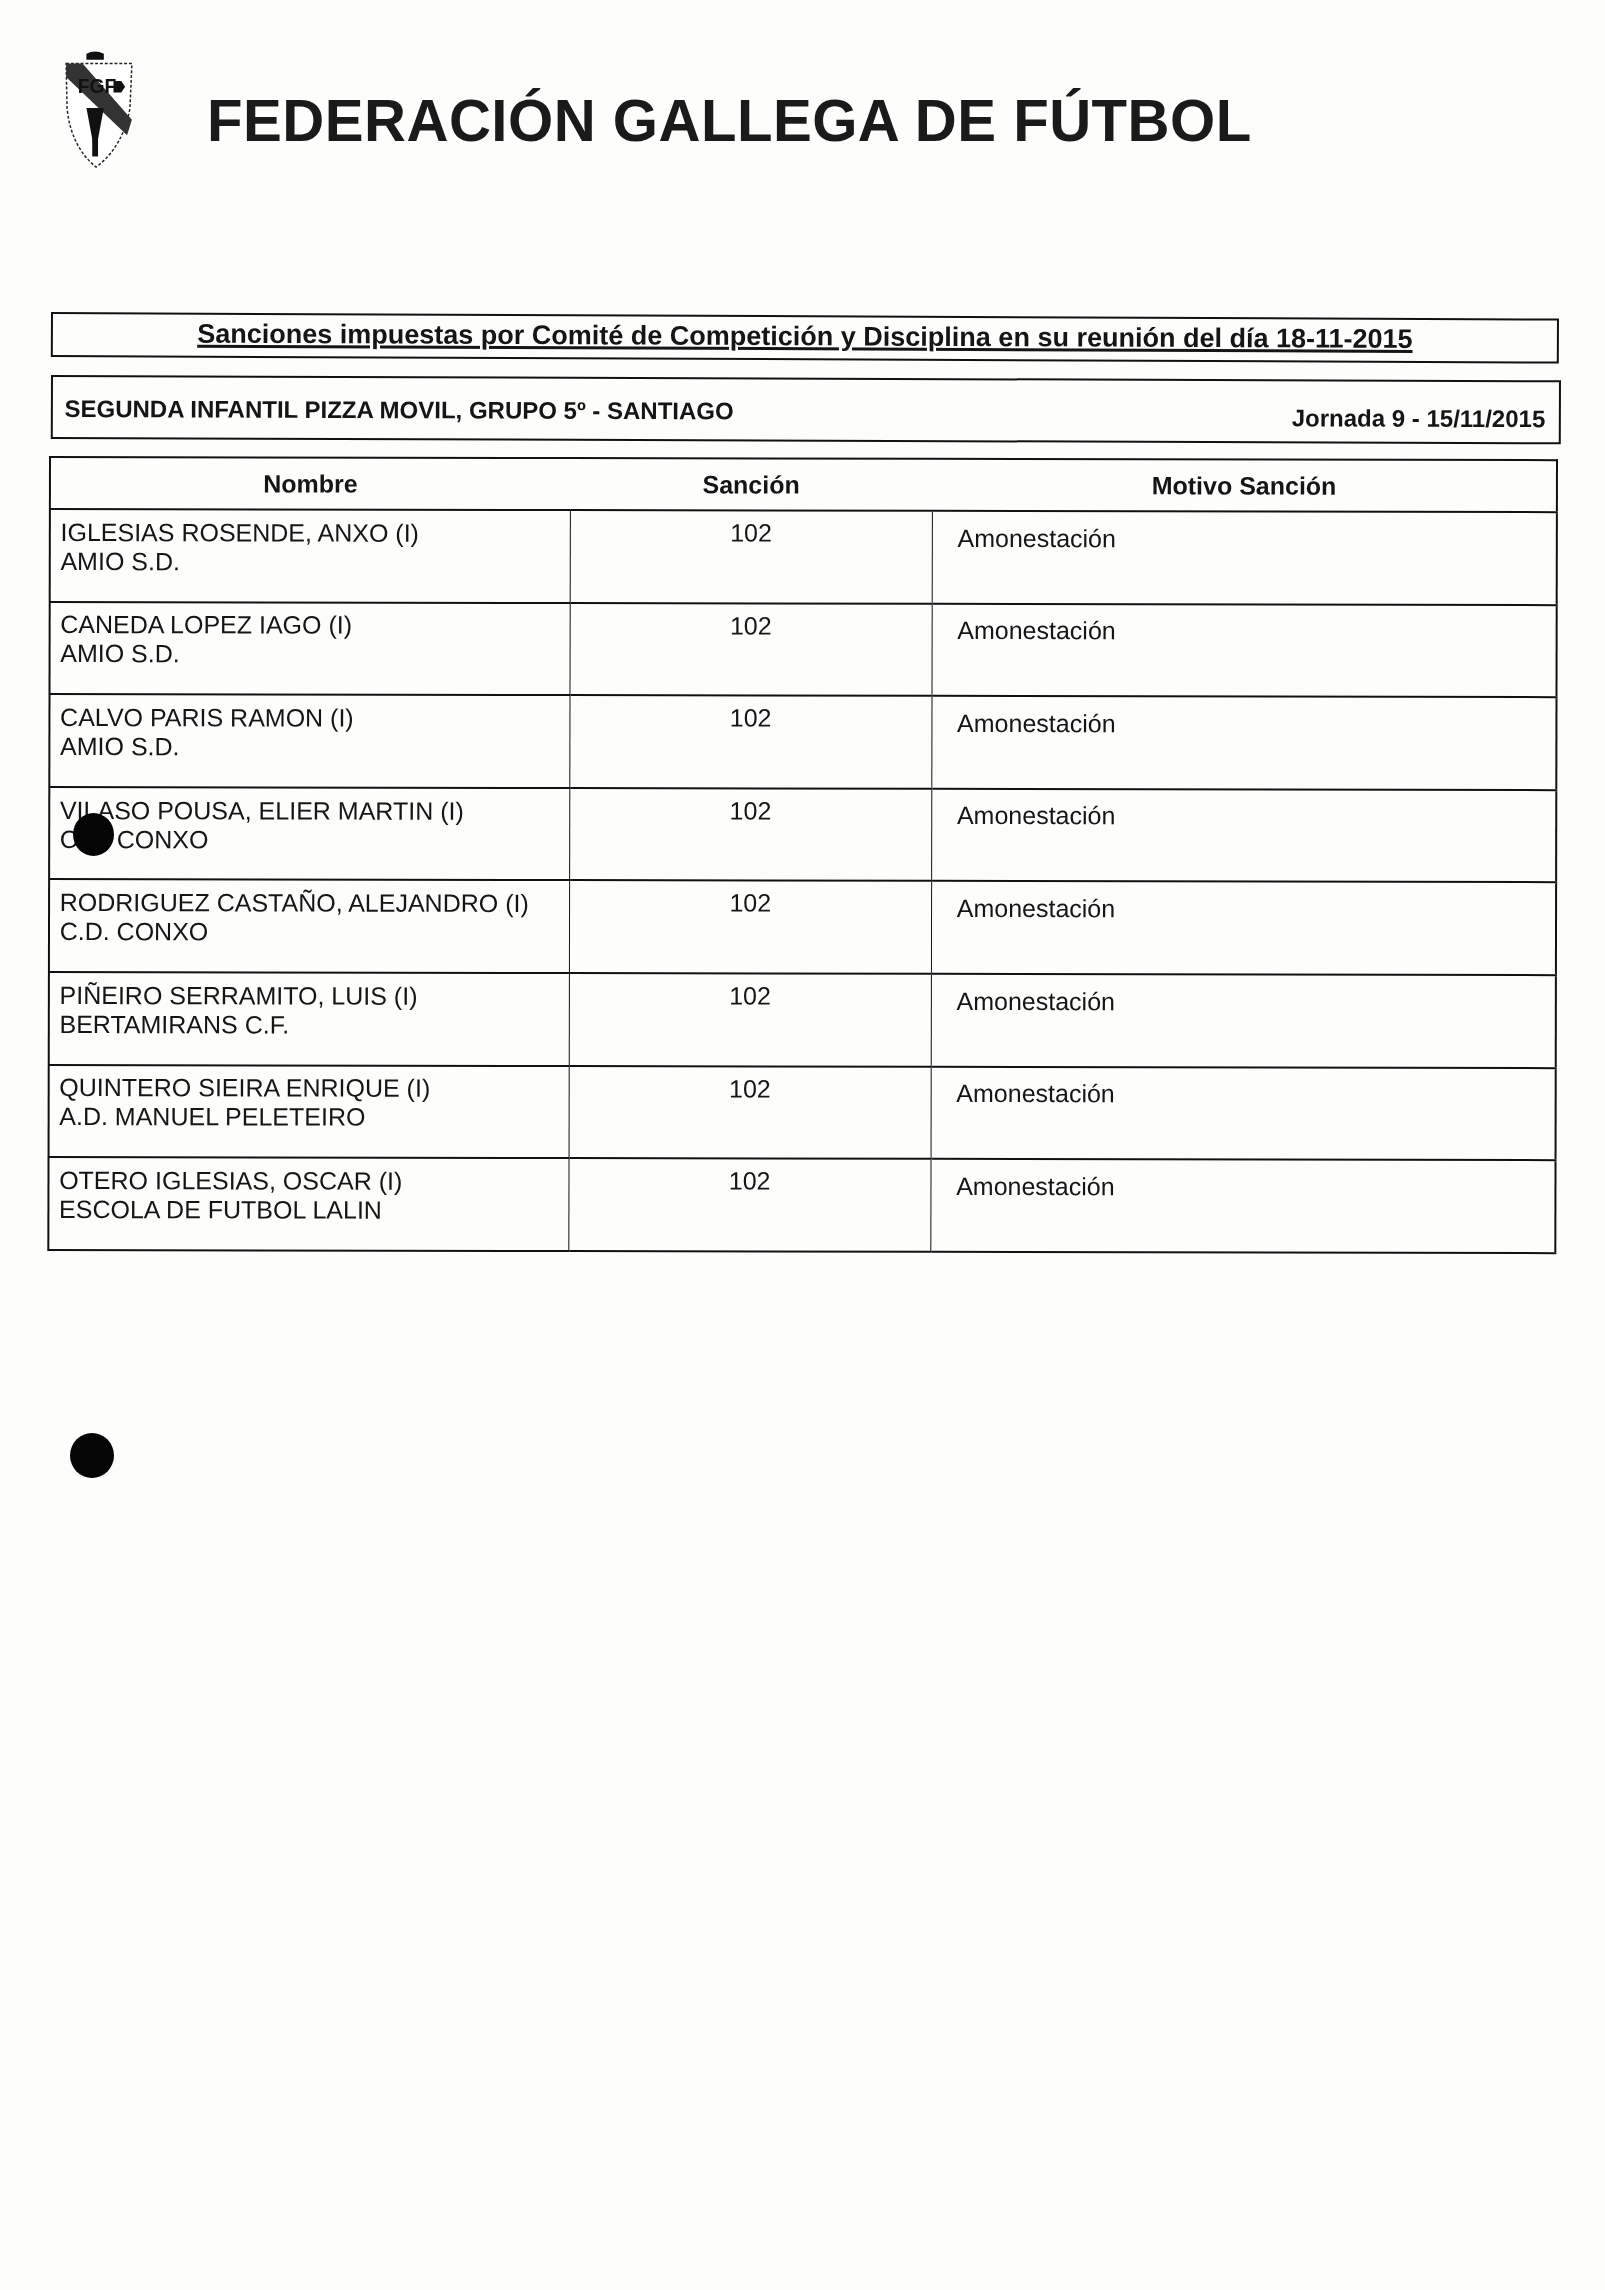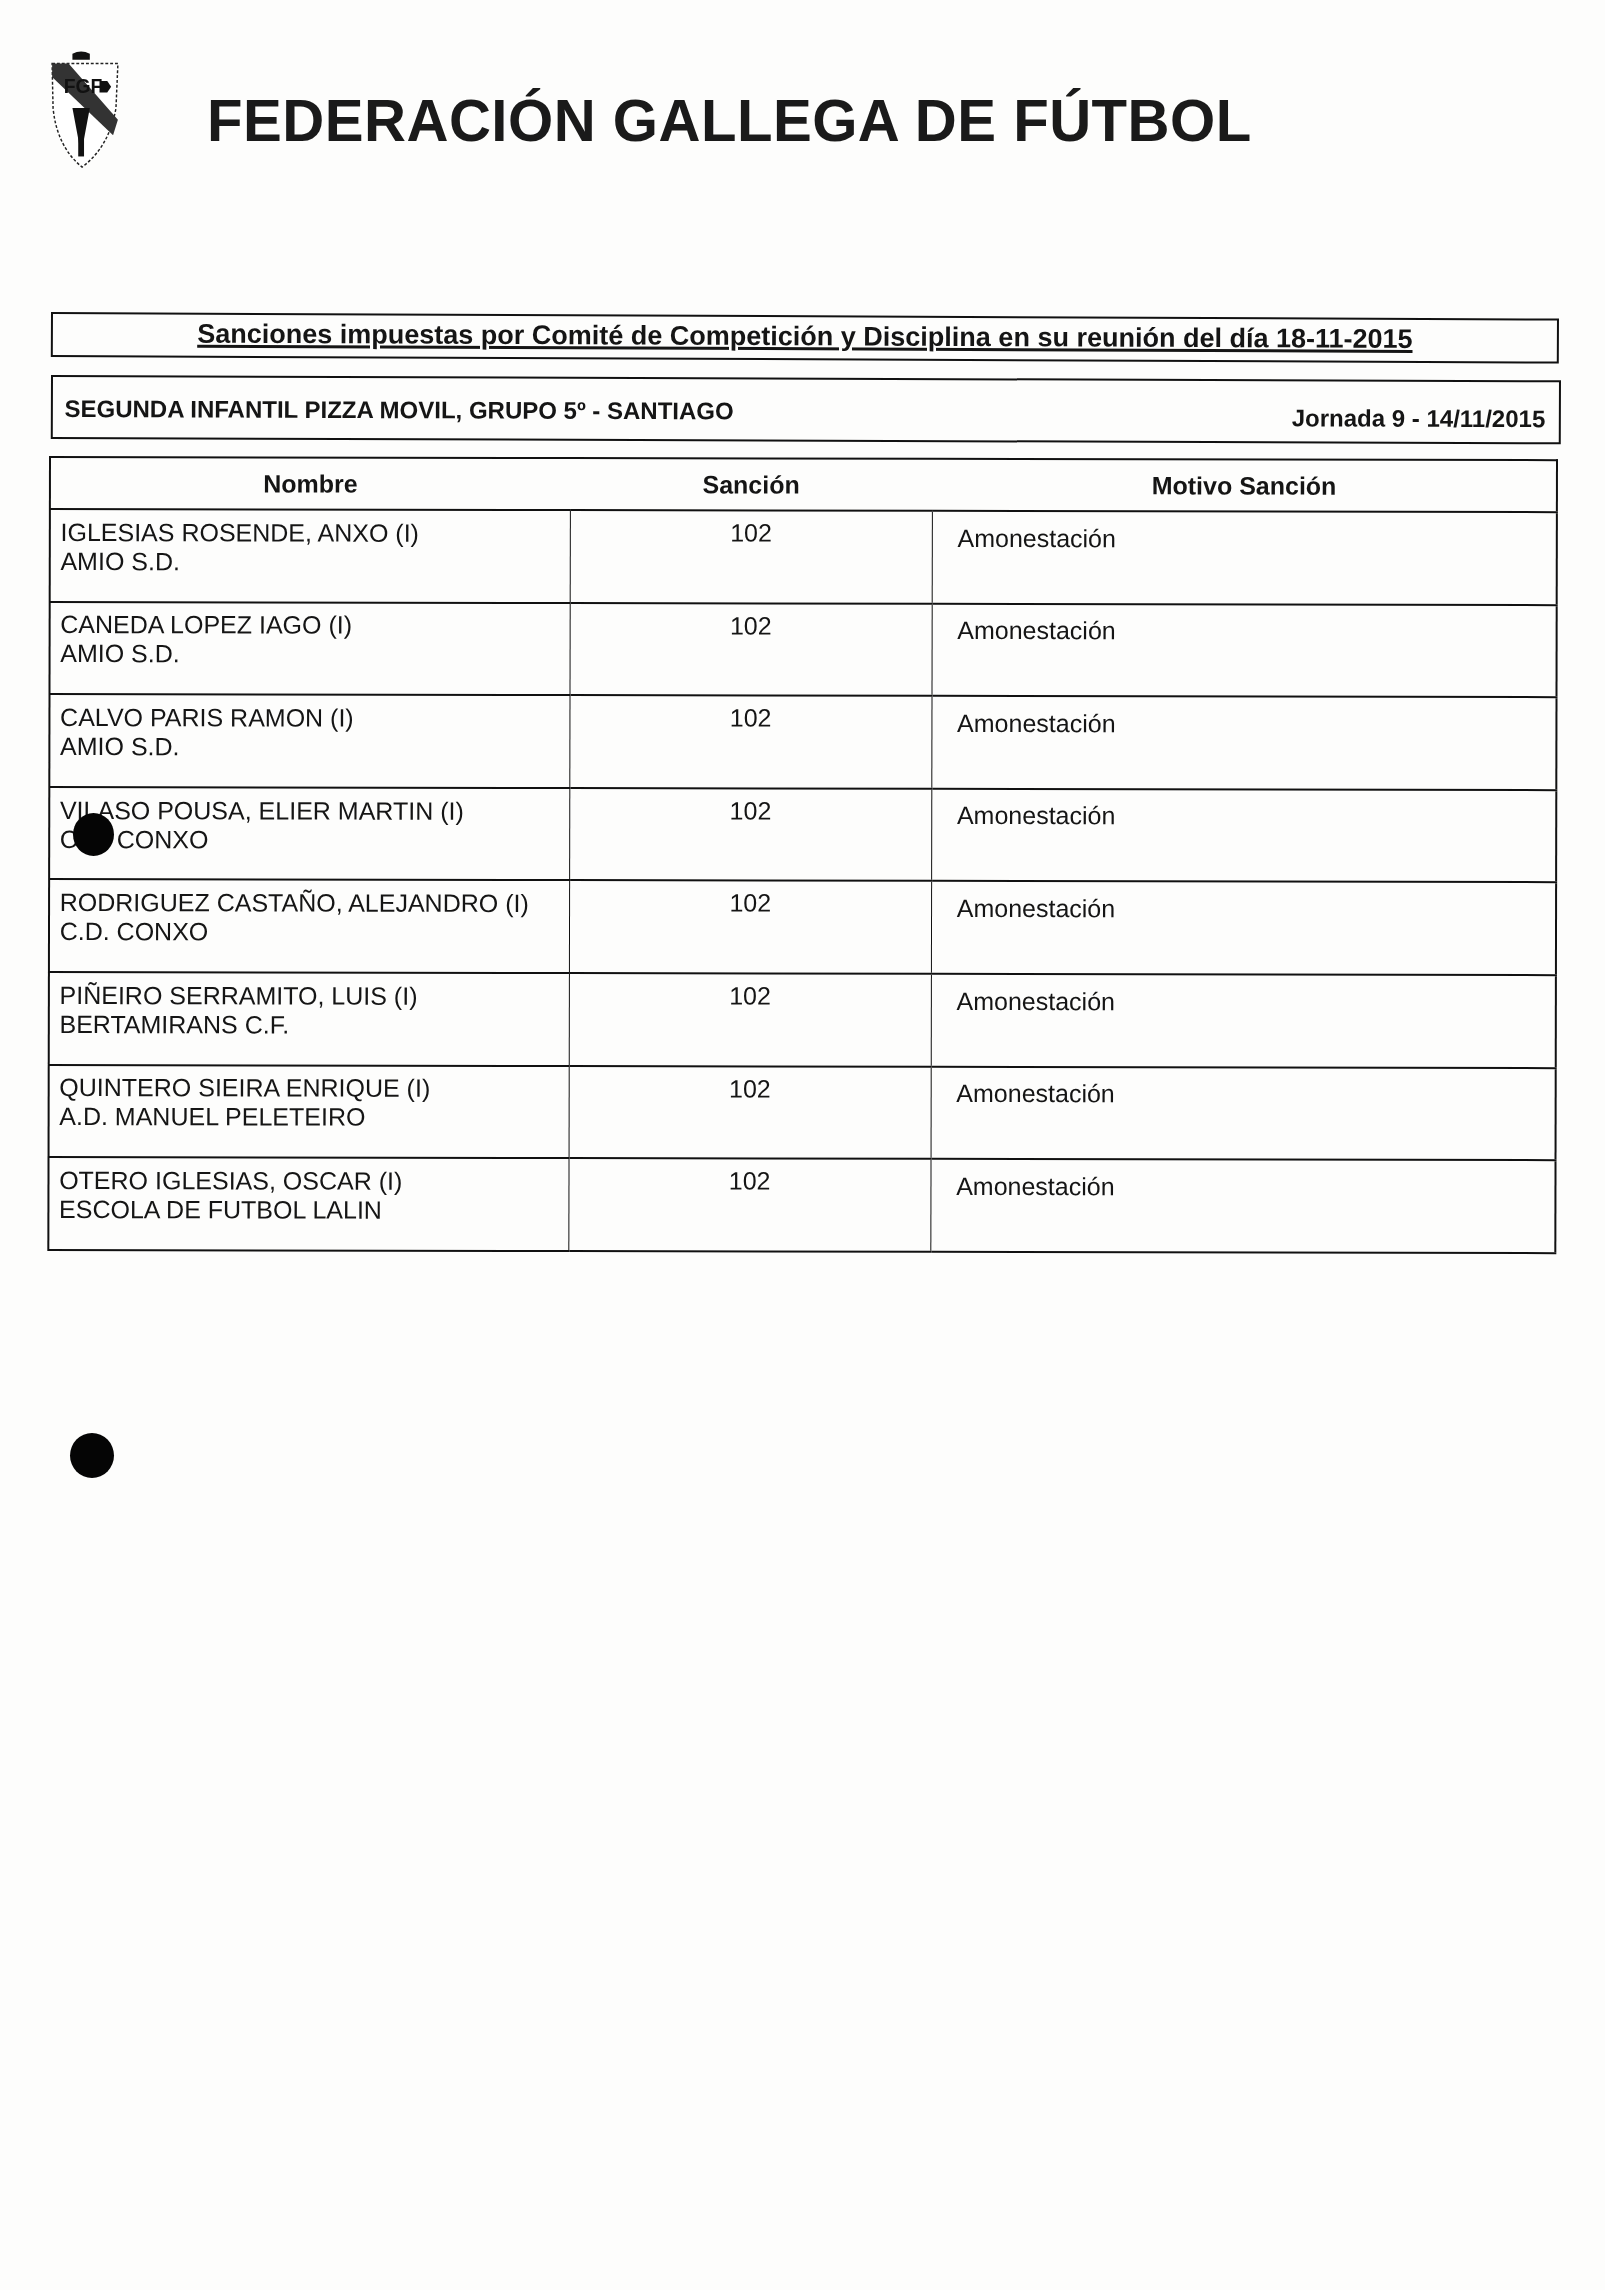--- a/index.html
+++ b/index.html
@@ -1,21 +1,21 @@
 <!DOCTYPE html>
 <html><head>
 <meta charset="utf-8">
 <style>
   html, body { margin: 0; padding: 0; }
   body {
     width: 1606px; height: 2290px; position: relative; overflow: hidden;
     background: #fdfdfc; color: #151515;
     font-family: "Liberation Sans", sans-serif;
   }
-  .logo { position: absolute; left: 49px; top: 50px; width: 72px; height: 120px; }
+  .logo { position: absolute; left: 63px; top: 50px; width: 72px; height: 120px; }
   .main-title {
     position: absolute; left: 207px; top: 92px;
     font-size: 59px; font-weight: bold; letter-spacing: 0.5px;
     color: #1a1a1a; white-space: nowrap; line-height: 1;
     transform: scaleX(0.985); transform-origin: left top;
   }
   .title-box {
     position: absolute; left: 51px; top: 312px; width: 1504px; height: 41px;
     border: 2.9px solid #111; transform: rotate(0.25deg); transform-origin: left top;
   }
@@ -71,21 +71,21 @@
 </div>
 
 <div class="main-title">FEDERACIÓN GALLEGA DE FÚTBOL</div>
 
 <div class="title-box">
   <span>Sanciones impuestas por Comité de Competición y Disciplina en su reunión del día 18-11-2015</span>
 </div>
 
 <div class="sub-box">
   <span class="sub-left">SEGUNDA INFANTIL PIZZA MOVIL,  GRUPO 5º - SANTIAGO</span>
-  <span class="sub-right">Jornada 9 - 14/11/2015</span>
+  <span class="sub-right">Jornada 9 - 15/11/2015</span>
 </div>
 
 <table class="table">
   <thead>
     <tr>
       <th>Nombre</th>
       <th>Sanción</th>
       <th>Motivo Sanción</th>
     </tr>
   </thead>

